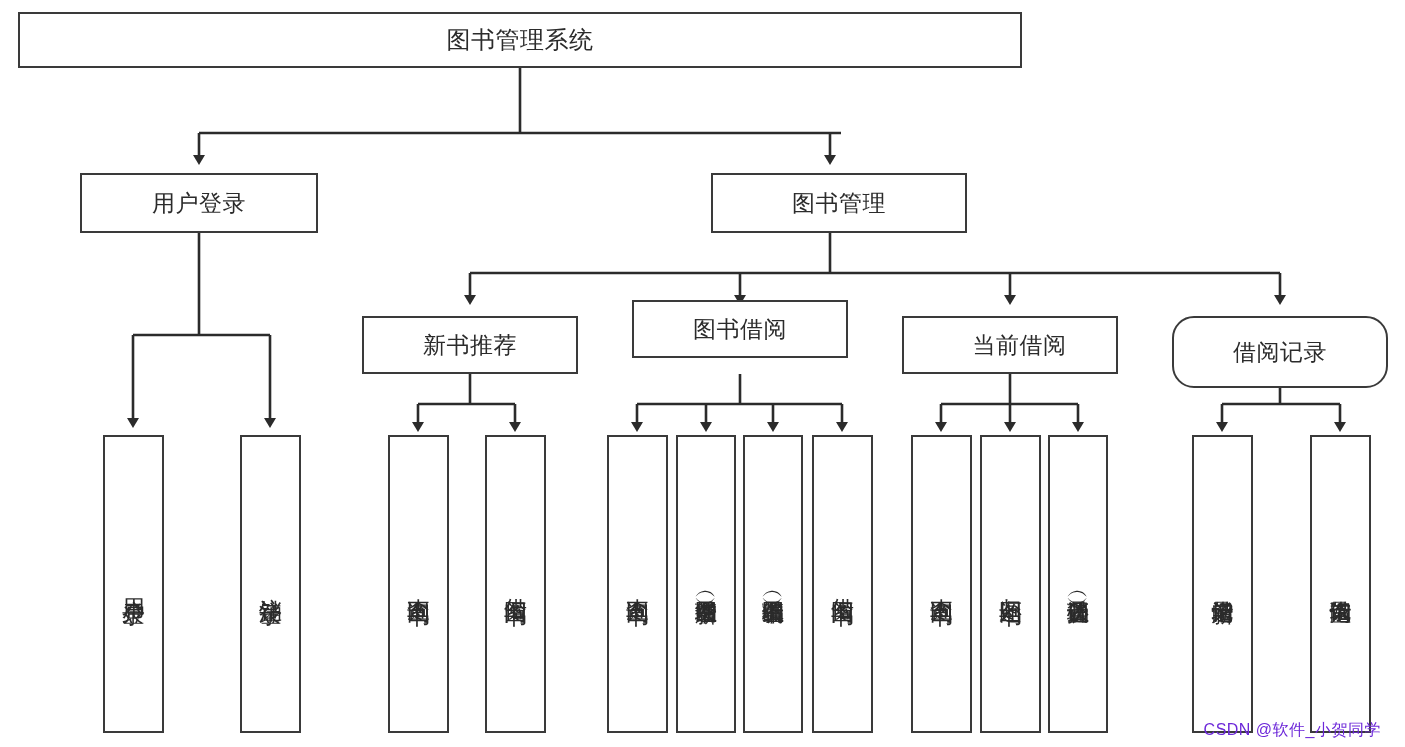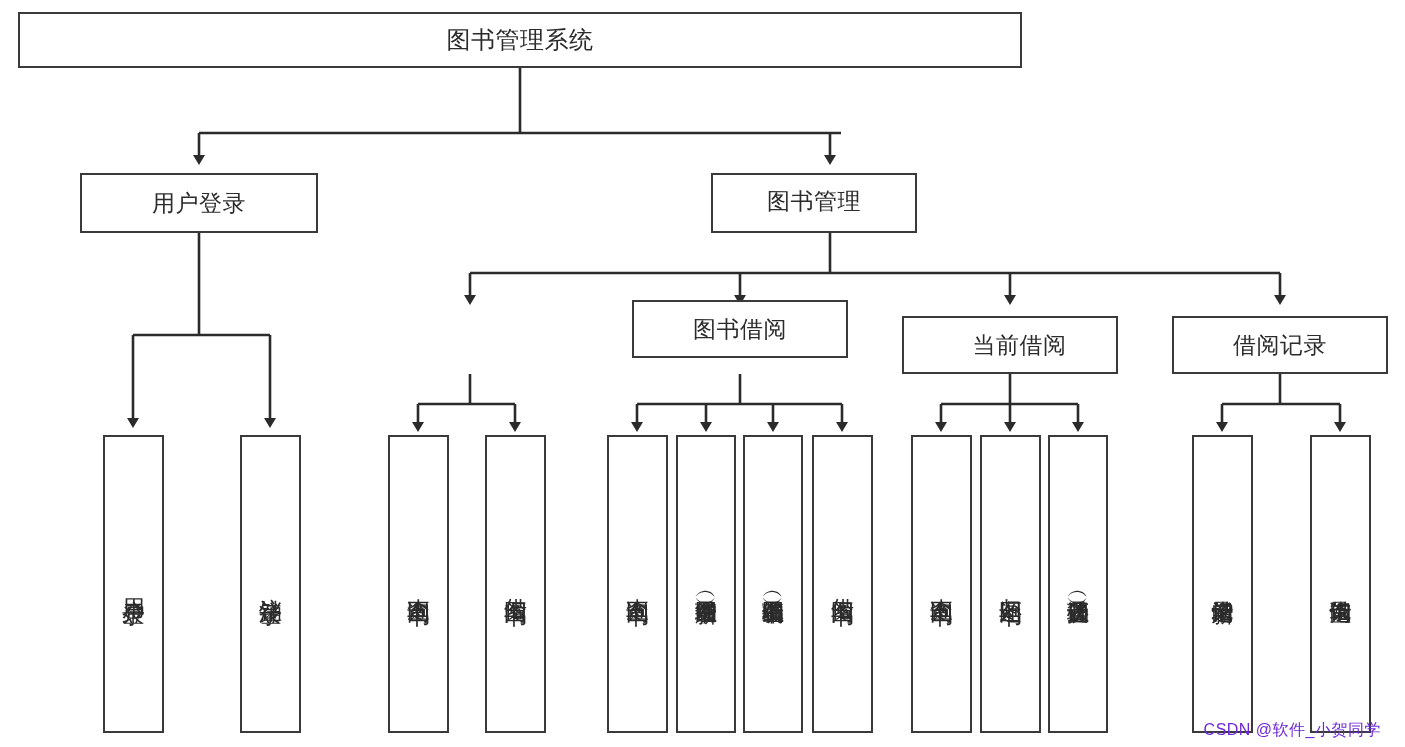--- a/index.html
+++ b/index.html
@@ -136,34 +136,37 @@
   </svg>
 
   <div class="node horiz root" style="left:18px; top:12px; width:1004px; height:56px;">
     <span class="node-label">图书管理系统</span>
   </div>
 
   <div class="node horiz" style="left:80px; top:173px; width:238px; height:60px;">
     <span class="node-label">用户登录</span>
   </div>
 
-  <div class="node horiz" style="left:711px; top:173px; width:206px; height:60px;font-family:Liberation Mono, monospace;">
+  <div class="node horiz" style="left:711px; top:173px; width:256px; height:60px;">
     <span class="node-label">图书管理</span>
   </div>
 
+  <div class="node horiz" style="left:362px; top:316px; width:216px; height:58px;">
+    <span class="node-label">新书推荐</span>
+  </div>
 
   <div class="node horiz" style="left:632px; top:300px; width:216px; height:58px;">
     <span class="node-label">图书借阅</span>
   </div>
 
   <div class="node horiz" style="left:902px; top:316px; width:216px; height:58px;padding-left:19px;">
     <span class="node-label">当前借阅</span>
   </div>
 
-  <div class="node horiz" style="left:1172px; top:316px; width:216px; height:58px;">
+  <div class="node horiz" style="left:1172px; top:316px; width:216px; height:72px;border-radius:22px;">
     <span class="node-label">借阅记录</span>
   </div>
 
   <div class="node vert" style="left:103px; top:435px; width:61px; height:298px;">
     <span class="node-label">用户登录</span>
   </div>
 
   <div class="node vert" style="left:240px; top:435px; width:61px; height:298px;">
     <span class="node-label">注销登录</span>
   </div>

